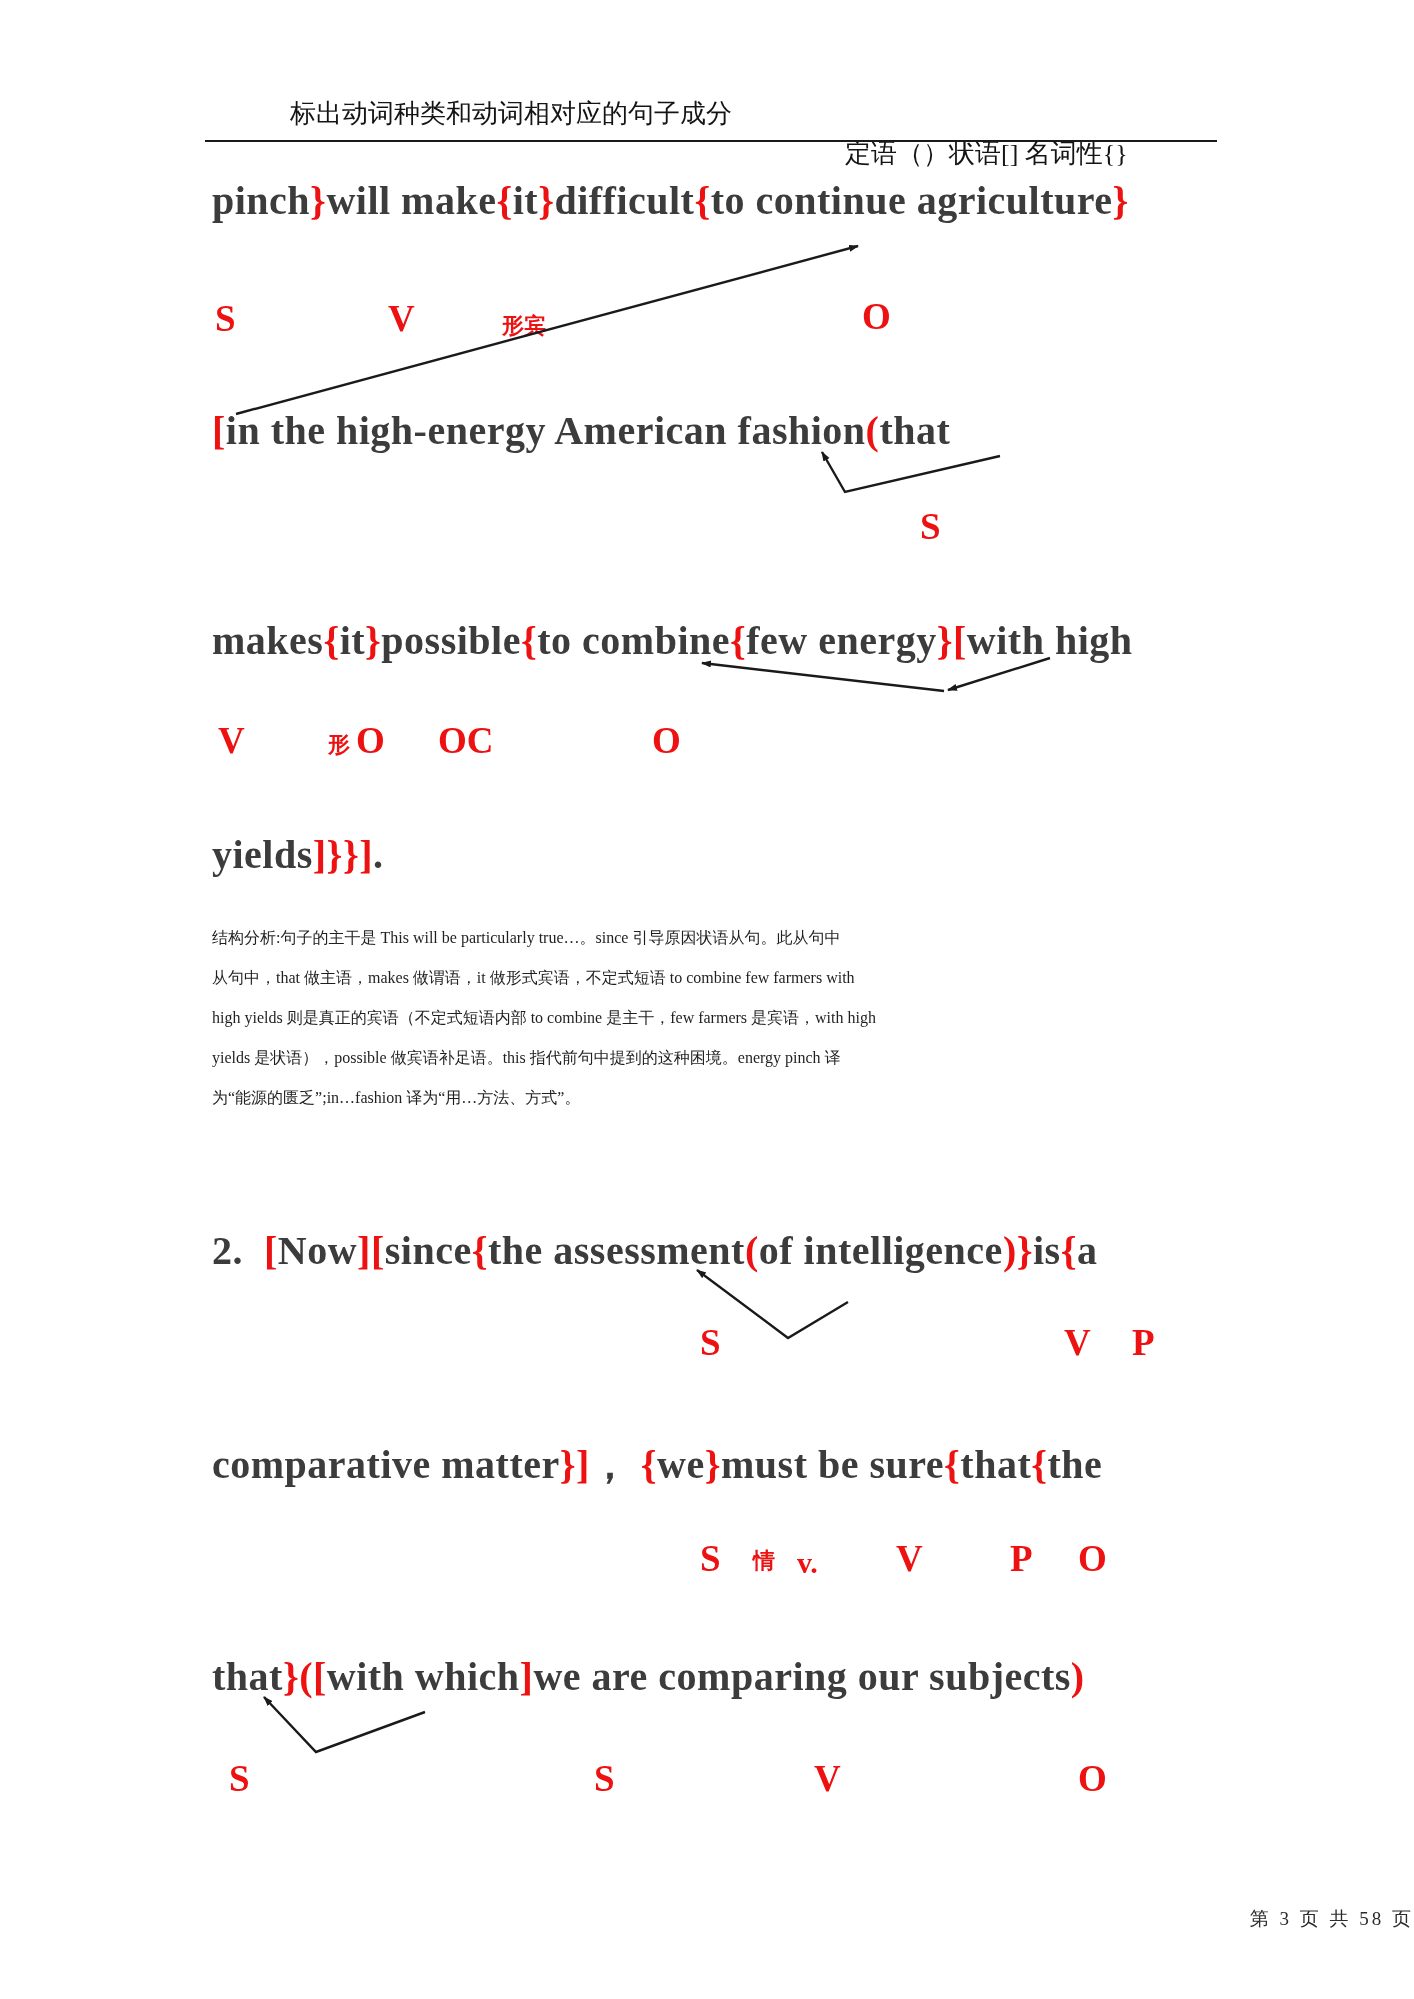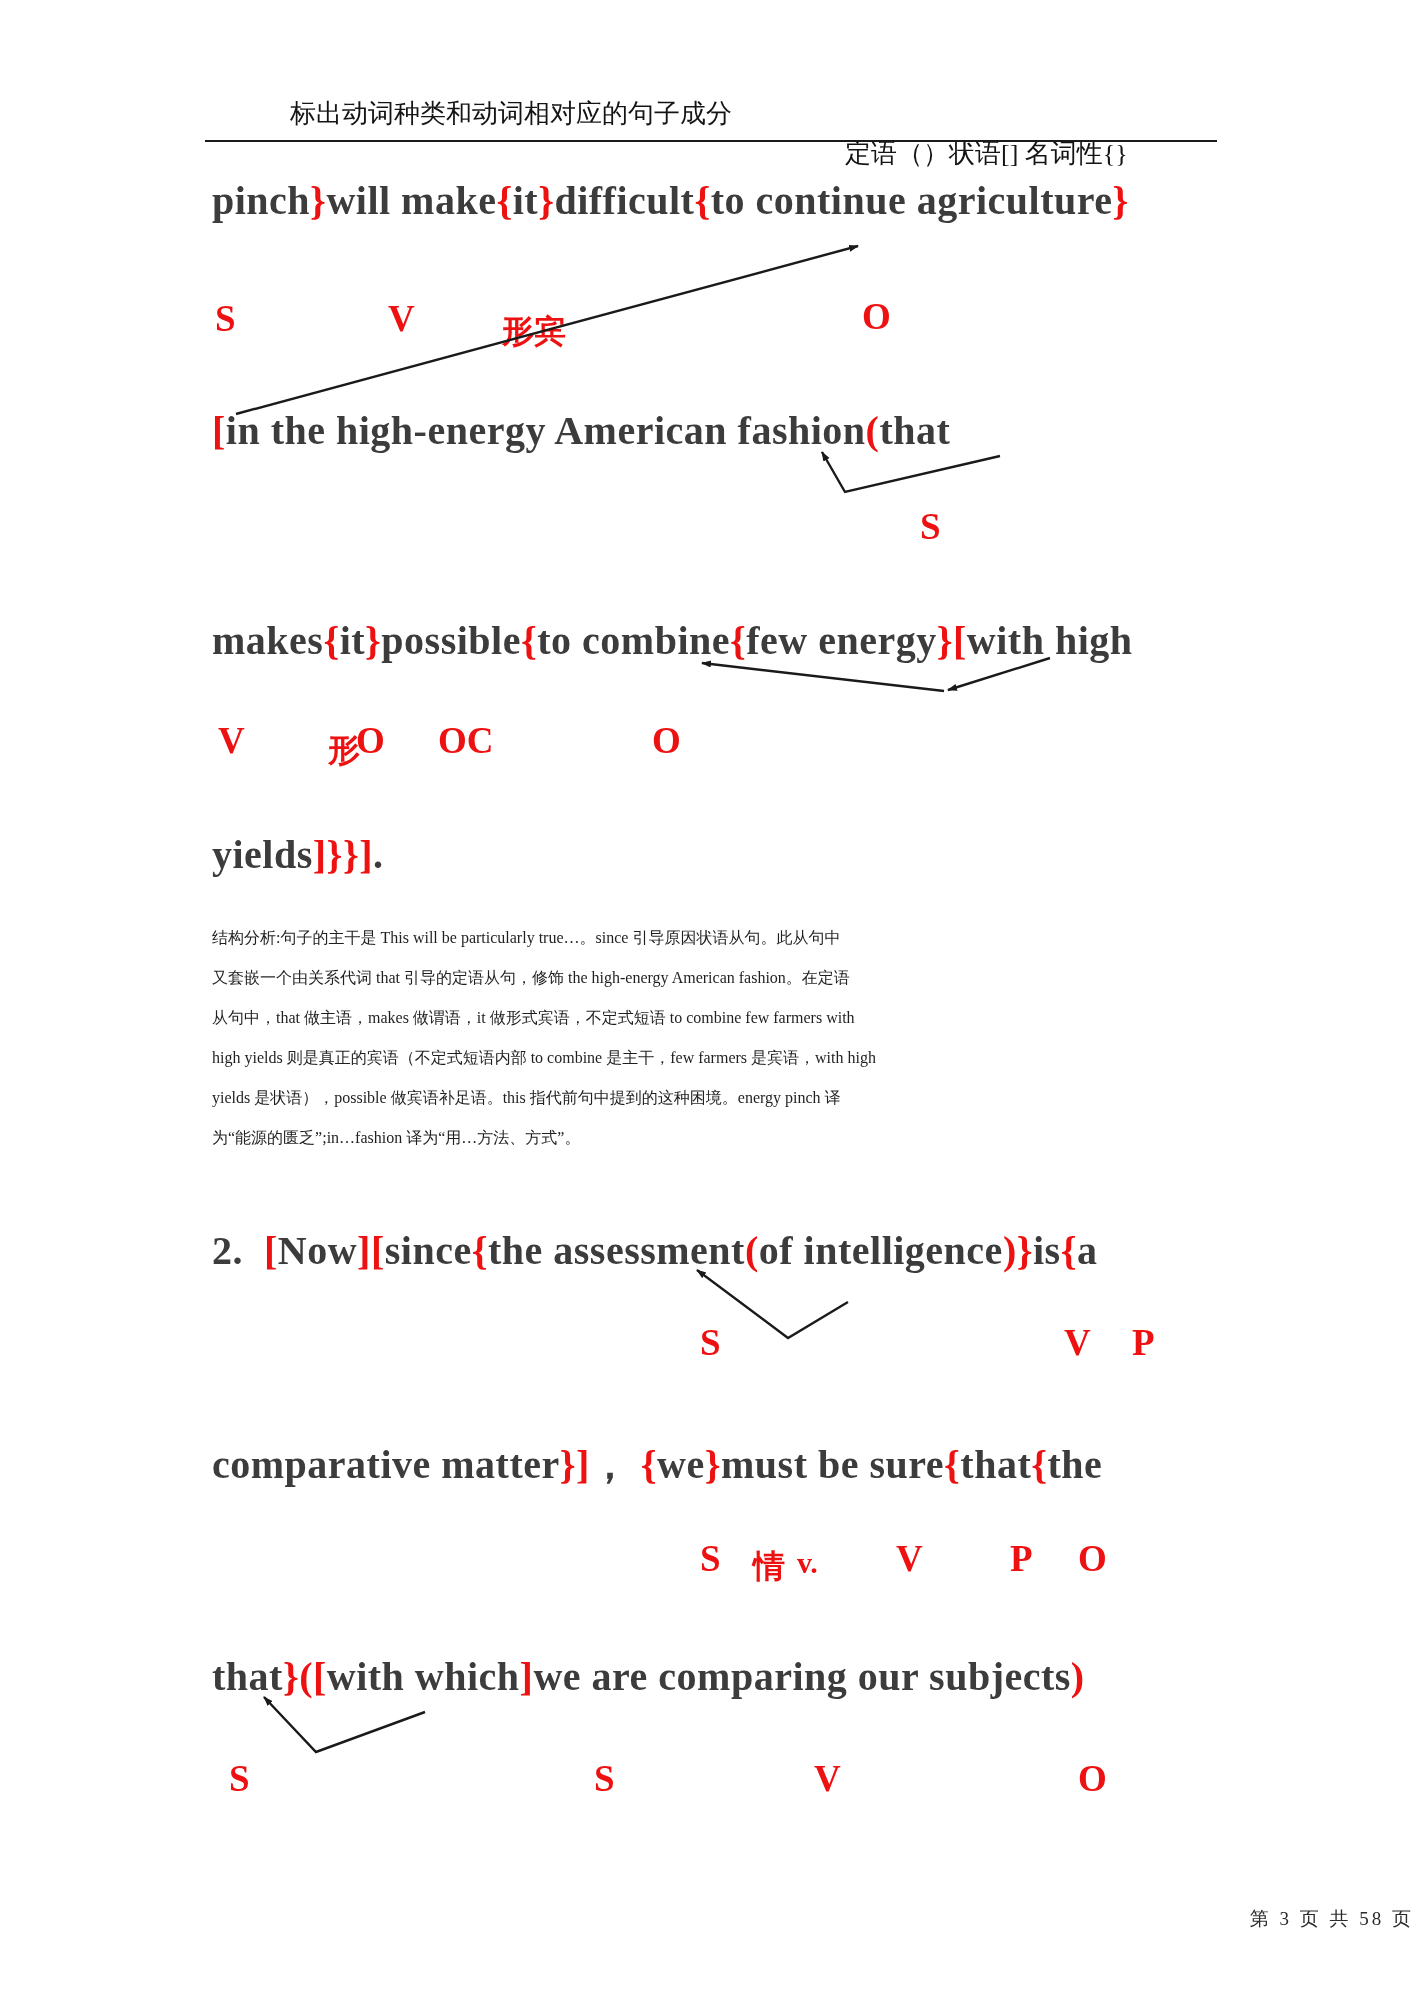--- a/index.html
+++ b/index.html
@@ -16,21 +16,21 @@
     position:absolute;left:212px;
     font-weight:bold;font-size:40px;line-height:1.25;
     white-space:pre;letter-spacing:0.5px;
   }
   .bigline .dark{color:#3c3c3c;}
   .bigline .red{color:#ee1111;}
   .glabel{
     position:absolute;font-weight:bold;font-size:37px;color:#ee1111;
     white-space:pre;line-height:1;
   }
-  .glabel.cn{font-size:32px;}
+  .glabel.cn{font-size:22px;}
   .glabel.sm{font-size:30px;}
   .para{position:absolute;left:212px;top:918px;width:1040px;color:#1f1f1f;}
   .para .pline{
     font-size:16px;line-height:40px;height:40px;white-space:pre;
   }
   .footer{
     position:absolute;top:1906px;left:0;width:100%;text-align:right;
     font-size:19px;color:#2b2b2b;letter-spacing:3px;
   }
   svg.arrows{position:absolute;left:0;top:0;pointer-events:none;}
@@ -58,21 +58,20 @@
 <span class="glabel" style="left:218px;top:722px">V</span>
 <span class="glabel cn" style="left:328px;top:734px">形</span>
 <span class="glabel" style="left:356px;top:722px">O</span>
 <span class="glabel" style="left:438px;top:722px">OC</span>
 <span class="glabel" style="left:652px;top:722px">O</span>
 
 <div class="bigline" style="top:830px"><span class="dark">yields</span><span class="red">]}}]</span><span class="dark">.</span></div>
 
 <div class="para">
   <div class="pline">结构分析:句子的主干是 This will be particularly true…。since 引导原因状语从句。此从句中</div>
-  <div class="pline">又套嵌一个由关系代词 that 引导的定语从句，修饰 the high-energy American fashion。在定语</div>
   <div class="pline">从句中，that 做主语，makes 做谓语，it 做形式宾语，不定式短语 to combine few farmers with</div>
   <div class="pline">high yields 则是真正的宾语（不定式短语内部 to combine 是主干，few farmers 是宾语，with high</div>
   <div class="pline">yields 是状语），possible 做宾语补足语。this 指代前句中提到的这种困境。energy pinch 译</div>
   <div class="pline">为“能源的匮乏”;in…fashion 译为“用…方法、方式”。</div>
 </div>
 
 <div class="bigline" style="top:1226px"><span class="dark">2.  </span><span class="red">[</span><span class="dark">Now</span><span class="red">][</span><span class="dark">since</span><span class="red">{</span><span class="dark">the assessment</span><span class="red">(</span><span class="dark">of intelligence</span><span class="red">)}</span><span class="dark">is</span><span class="red">{</span><span class="dark">a</span></div>
 
 <span class="glabel" style="left:700px;top:1324px">S</span>
 <span class="glabel" style="left:1064px;top:1324px">V</span>

